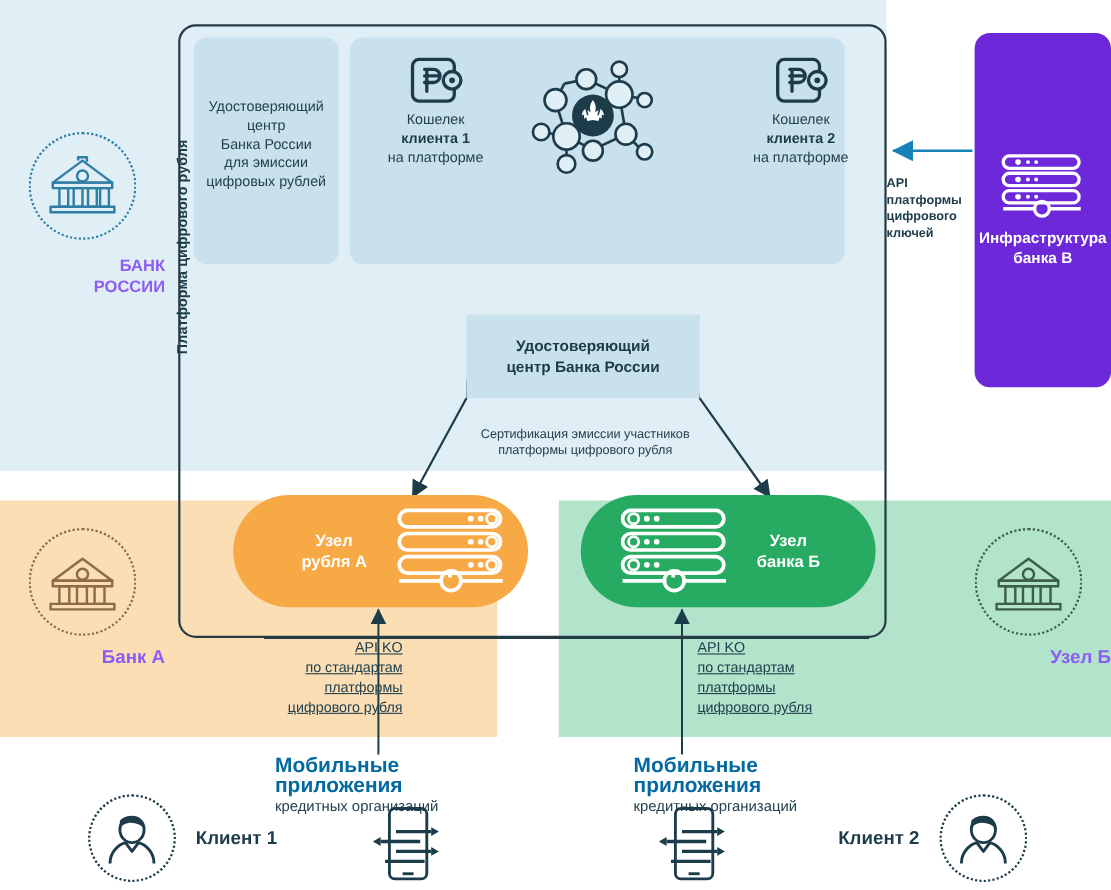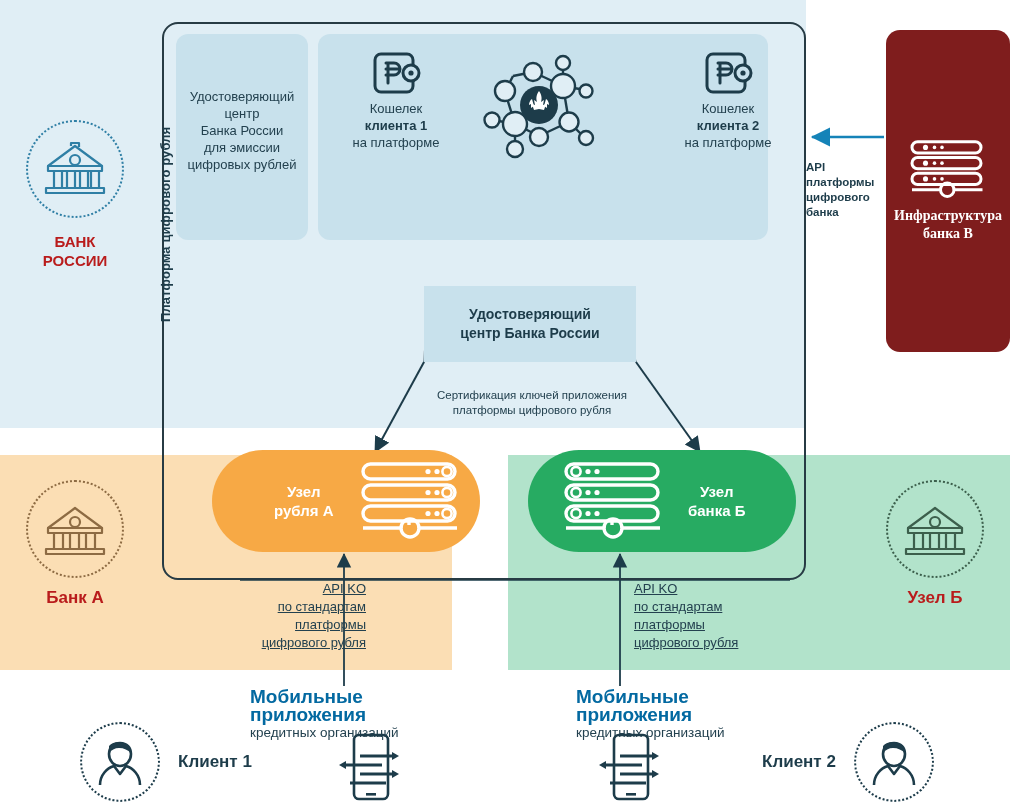--- a/index.html
+++ b/index.html
@@ -88,31 +88,31 @@
   .node-b .ico { order: 1; margin-left: 34px; }
   .node-a .ico { margin-left: 26px; }
 
   
   .badge { width: 150px; text-align: center; }
   .badge .ring {
     width: 98px; height: 98px; border-radius: 50%;
     margin: 0 auto;
     display: flex; align-items: center; justify-content: center;
   }
-  .badge .name { margin-top: 10px; font-size: 17px; font-weight: bold; color: #b91c1c; }
+  .badge .name { margin-top: 10px; font-size: 17px; font-weight: bold; color: #8b5cf6; text-align: right; }
   .badge-cbr  { left: 0px;   top: 120px; }
   .badge-cbr .name { font-size: 15px; line-height: 19px; margin-top: 14px; }
   .badge-a    { left: 0px;   top: 480px; }
   .badge-b    { left: 860px; top: 480px; }
 
   
   .infra {
     left: 886px; top: 30px; width: 124px; height: 322px;
-    background: #7f1d1d; border-radius: 14px;
-    display: flex; flex-direction: column; align-items: center; justify-content: center; font-family: Liberation Serif, serif;
+    background: #6d28d9; border-radius: 14px;
+    display: flex; flex-direction: column; align-items: center; justify-content: center;
   }
   .infra .cap {
     margin-top: 10px; color: #ffffff; font-weight: bold;
     font-size: 14px; line-height: 18px; text-align: center;
   }
   .api-v {
     left: 806px; top: 160px; width: 76px;
     font-size: 11.5px; font-weight: bold; line-height: 15px; color: #1d3c4a;
   }
 
@@ -250,21 +250,21 @@
     </svg>
   </div>
 
   <div class="abs cert-box">
     <div class="t">
       <div>Удостоверяющий</div>
       <div>центр Банка России</div>
     </div>
   </div>
   <div class="abs cert-sub">
-    <div>Сертификация ключей приложения</div>
+    <div>Сертификация эмиссии участников</div>
     <div>платформы цифрового рубля</div>
   </div>
 
   <div class="abs node node-a">
     <div class="lbl">
       <div>Узел</div>
       <div>рубля А</div>
     </div>
     <div class="ico">
       <svg width="104" height="76" viewBox="0 0 104 76">
@@ -405,21 +405,21 @@
     <div class="cap">
       <div>Инфраструктура</div>
       <div>банка В</div>
     </div>
   </div>
 
   <div class="abs api-v">
     <div>API</div>
     <div>платформы</div>
     <div>цифрового</div>
-    <div>банка</div>
+    <div>ключей</div>
   </div>
 
   <div class="abs api-ko api-ko-a">
     <div>API KO</div>
     <div>по стандартам</div>
     <div>платформы</div>
     <div>цифрового рубля</div>
   </div>
   <div class="abs api-ko api-ko-b">
     <div>API KO</div>

